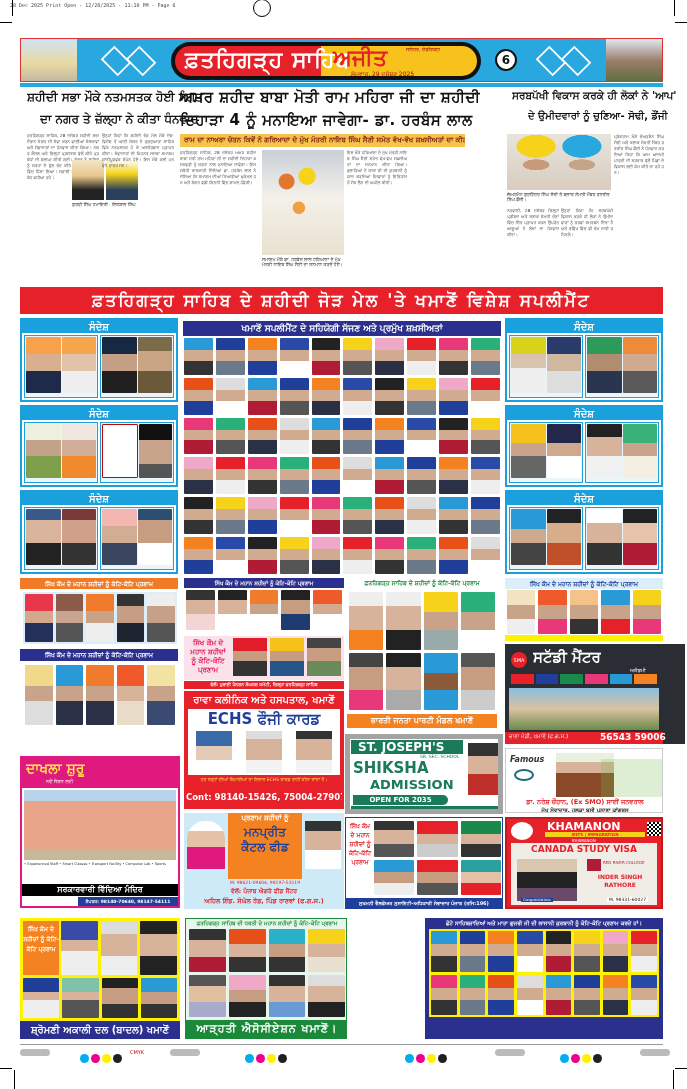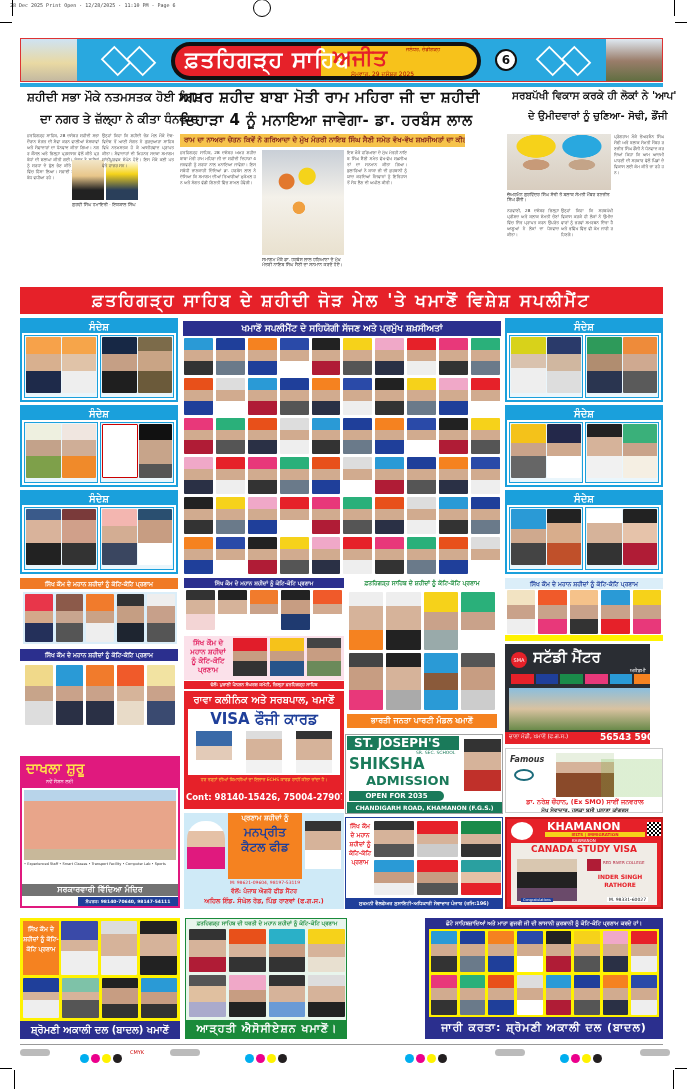--- a/index.html
+++ b/index.html
@@ -273,38 +273,38 @@
 </div>
 <div class="abs ad" style="left:184px;top:636px;width:160px;height:44px;background:#fbe1ea">
   <div class="abs" style="left:3px;top:3px;width:42px;font-size:7px;color:#e0195a;font-weight:bold;text-align:center;line-height:9px">ਸਿੱਖ ਕੌਮ ਦੇ ਮਹਾਨ ਸ਼ਹੀਦਾਂ ਨੂੰ ਕੋਟਿ-ਕੋਟਿ ਪ੍ਰਣਾਮ</div>
   <div class="abs" style="left:49px;top:2px;width:34px;height:38px;background:linear-gradient(#e11d2a 35%,#c79d82 35% 60%,#333 60%)"></div>
   <div class="abs" style="left:86px;top:2px;width:34px;height:38px;background:linear-gradient(#f6c21a 35%,#c79d82 35% 60%,#27548a 60%)"></div>
   <div class="abs" style="left:123px;top:2px;width:34px;height:38px;background:linear-gradient(#444 25%,#c79d82 25% 60%,#6b8a5a 60%)"></div>
 </div>
 <div class="abs strip" style="left:184px;top:681px;width:160px;height:8px;background:#e62129;font-size:4.5px;line-height:8px">ਵੱਲੋਂ: ਪੁਰਾਣੀ ਪੈਨਸ਼ਨ ਸੰਘਰਸ਼ ਕਮੇਟੀ, ਜ਼ਿਲ੍ਹਾ ਫ਼ਤਹਿਗੜ੍ਹ ਸਾਹਿਬ</div>
 
 <div class="abs ad" style="left:184px;top:691px;width:160px;height:118px;background:#e62129">
-  <div class="bigtxt" style="color:#fff;font-size:10px;line-height:17px">ਰਾਵਾ ਕਲੀਨਿਕ ਅਤੇ ਸਰਬਪਾਲ, ਖਮਾਣੋਂ</div>
+  <div class="bigtxt" style="color:#fff;font-size:10px;line-height:17px">ਰਾਵਾ ਕਲੀਨਿਕ ਅਤੇ ਹਸਪਤਾਲ, ਖਮਾਣੋਂ</div>
   <div class="abs" style="left:4px;top:18px;width:152px;height:66px;background:#fff">
-    <div class="bigtxt" style="color:#1f3f9a;font-size:15px;line-height:20px">VISA ਫੌਜੀ ਕਾਰਡ</div>
+    <div class="bigtxt" style="color:#1f3f9a;font-size:15px;line-height:20px">ECHS ਫੌਜੀ ਕਾਰਡ</div>
     <div class="abs" style="left:8px;top:22px;width:36px;height:42px;background:linear-gradient(#3a6aa8 35%,#e3cbb8 35% 70%,#fff 70%)"></div>
     <div class="abs" style="left:58px;top:22px;width:36px;height:42px;background:linear-gradient(#ddd 20%,#d6b39a 20% 70%,#f2f2f2 70%)"></div>
     <div class="abs" style="left:108px;top:22px;width:36px;height:42px;background:linear-gradient(#333 20%,#d6b39a 20% 70%,#f2f2f2 70%)"></div>
   </div>
   <div class="abs" style="left:4px;top:86px;width:152px;font-size:4.5px;color:#ffe14a;text-align:center;line-height:6px">ਹਰ ਤਰ੍ਹਾਂ ਦੀਆਂ ਬਿਮਾਰੀਆਂ ਦਾ ਇਲਾਜ ECHS ਕਾਰਡ ਰਾਹੀਂ ਕੀਤਾ ਜਾਂਦਾ ਹੈ।</div>
   <div class="abs bigtxt" style="left:2px;top:101px;width:156px;color:#fff;font-size:8.5px">Cont: 98140-15426, 75004-27907</div>
 </div>
 
 <div class="abs ad" style="left:20px;top:756px;width:160px;height:152px;background:#fff;border:2px solid #e0197e">
   <div class="abs" style="left:0;top:0;width:156px;height:30px;background:#e0197e"></div>
   <div class="abs bigtxt" style="left:4px;top:2px;color:#ffe14a;font-size:14px">ਦਾਖਲਾ ਸ਼ੁਰੂ</div>
   <div class="abs" style="left:24px;top:20px;color:#fff;font-size:5px">ਨਵੇਂ ਸੈਸ਼ਨ ਲਈ</div>
   <div class="abs" style="left:2px;top:32px;width:152px;height:70px;background:linear-gradient(#b8d4ea 15%,#e8a58a 15% 85%,#c8b89a 85%)"></div>
   <div class="abs" style="left:2px;top:104px;width:152px;height:22px;font-size:3.5px;color:#333;line-height:5px">• Experienced Staff • Smart Classes • Transport Facility • Computer Lab • Sports</div>
-  <div class="abs bigtxt" style="left:0;top:126px;width:156px;height:12px;background:#737373;color:#fff;font-size:8px;line-height:12px">ਸਰਕਾਰਵਾਰੀ ਵਿੱਦਿਆ ਮੰਦਿਰ</div>
+  <div class="abs bigtxt" style="left:0;top:126px;width:156px;height:12px;background:#000000;color:#fff;font-size:8px;line-height:12px">ਸਰਕਾਰਵਾਰੀ ਵਿੱਦਿਆ ਮੰਦਿਰ</div>
   <div class="abs bigtxt" style="left:56px;top:139px;width:100px;height:9px;background:#1f3f9a;color:#fff;font-size:4.5px;line-height:9px">ਸੰਪਰਕ: 98140-70640, 98147-54111</div>
 </div>
 
 <div class="abs ad" style="left:184px;top:813px;width:160px;height:96px;background:#cfeaf7">
   <div class="abs" style="left:44px;top:0;width:74px;height:66px;background:#f58220"></div>
   <div class="abs bigtxt" style="left:44px;top:1px;width:74px;color:#fff;font-size:7px">ਪ੍ਰਣਾਮ ਸ਼ਹੀਦਾਂ ਨੂੰ</div>
   <div class="abs" style="left:46px;top:12px;width:70px;color:#1f3f9a;font-size:12px;font-weight:bold;text-align:center;line-height:15px">ਮਨਪ੍ਰੀਤ ਕੈਟਲ ਫੀਡ</div>
   <div class="abs" style="left:3px;top:8px;width:38px;height:48px;border-radius:18px 18px 0 0;background:linear-gradient(#fff 20%,#e5c1a6 20% 55%,#e0197e 55%)"></div>
   <div class="abs" style="left:121px;top:8px;width:36px;height:48px;background:linear-gradient(#333 20%,#d6b39a 20% 60%,#fff 60%)"></div>
   <div class="abs" style="left:40px;top:67px;width:82px;color:#e62129;font-size:4.5px;text-align:center">M: 98621-09604, 98197-53119</div>
@@ -318,21 +318,21 @@
   <div class="f" style="background:linear-gradient(#eee 25%,#d6b39a 25% 65%,#222 65%)"></div>
   <div class="f" style="background:linear-gradient(#f6d21a 35%,#c9a28a 35% 65%,#9aa 65%)"></div>
   <div class="f" style="background:linear-gradient(#2ab07a 35%,#c9a28a 35% 65%,#fff 65%)"></div>
   <div class="f" style="background:linear-gradient(#444 25%,#c79d82 25% 65%,#e8387a 65%)"></div>
   <div class="f" style="background:linear-gradient(#222 25%,#d6b39a 25% 65%,#aaa 65%)"></div>
   <div class="f" style="background:linear-gradient(#2a9ad6 35%,#8a5a3a 35% 65%,#2a9ad6 65%)"></div>
   <div class="f" style="background:linear-gradient(#555 25%,#c79d82 25% 65%,#ccc 65%)"></div>
 </div>
 <div class="abs strip" style="left:347px;top:714px;width:150px;height:14px;background:#f58220;color:#fff;font-size:8px;line-height:14px">ਭਾਰਤੀ ਜਨਤਾ ਪਾਰਟੀ ਮੰਡਲ ਖਮਾਣੋਂ</div>
 
-<div class="abs ad" style="left:345px;top:734px;width:158px;height:80px;background:#fff;border:1px solid #a3a3a3">
+<div class="abs ad" style="left:345px;top:734px;width:158px;height:80px;background:#fff;border:5px solid #a3a3a3">
   <div class="abs" style="left:1px;top:1px;width:112px;height:14px;background:#1a7a5a"></div>
   <div class="abs bigtxt" style="left:8px;top:1px;color:#fff;font-size:12px">ST. JOSEPH'S</div>
   <div class="abs" style="left:70px;top:15px;color:#1a7a5a;font-size:4.5px">SR. SEC. SCHOOL</div>
   <div class="abs bigtxt" style="left:3px;top:20px;color:#1a7a5a;font-size:15px">SHIKSHA</div>
   <div class="abs bigtxt" style="left:20px;top:38px;color:#1a7a5a;font-size:13px">ADMISSION</div>
   <div class="abs" style="left:118px;top:4px;width:37px;height:52px;background:linear-gradient(#333 25%,#d6b39a 25% 60%,#c0302a 60%)"></div>
   <div class="abs bigtxt" style="left:3px;top:56px;width:95px;height:10px;background:#1a7a5a;color:#fff;font-size:7px;line-height:10px;border-radius:0 6px 6px 0">OPEN FOR 2035</div>
   <div class="abs bigtxt" style="left:1px;top:67px;width:155px;height:11px;background:#1a7a5a;color:#fff;font-size:6px;line-height:11px">CHANDIGARH ROAD, KHAMANON (F.G.S.)</div>
 </div>
 
@@ -352,21 +352,21 @@
 <div class="abs strip" style="left:505px;top:578px;width:158px;height:11px;background:#dbeef9;color:#1f3f9a;font-size:6px;line-height:11px">ਸਿੱਖ ਕੌਮ ਦੇ ਮਹਾਨ ਸ਼ਹੀਦਾਂ ਨੂੰ ਕੋਟਿ-ਕੋਟਿ ਪ੍ਰਣਾਮ</div>
 <div class="abs grid" style="left:507px;top:590px;width:154px;height:44px;grid-template-columns:repeat(5,1fr)">
   <div class="f" style="background:linear-gradient(#f2e3c2 35%,#c9a28a 35% 65%,#eee 65%)"></div>
   <div class="f" style="background:linear-gradient(#f05a2a 35%,#c9a28a 35% 65%,#e8387a 65%)"></div>
   <div class="f" style="background:linear-gradient(#f5c28a 35%,#c9a28a 35% 65%,#333 65%)"></div>
   <div class="f" style="background:linear-gradient(#2a9ad6 35%,#c9a28a 35% 65%,#e62129 65%)"></div>
   <div class="f" style="background:linear-gradient(#f6d21a 35%,#c9a28a 35% 65%,#e8387a 65%)"></div>
 </div>
 <div class="abs" style="left:505px;top:635px;width:158px;height:6px;background:#fff200"></div>
 
-<div class="abs ad" style="left:505px;top:644px;width:145px;height:100px;background:#2a2d33">
+<div class="abs ad" style="left:505px;top:644px;width:180px;height:100px;background:#2a2d33">
   <div class="abs" style="left:6px;top:8px;width:16px;height:16px;border-radius:50%;background:#e62129;font-size:5px;color:#fff;text-align:center;line-height:16px">SMA</div>
   <div class="abs bigtxt" style="left:28px;top:4px;color:#fff;font-size:15px">ਸਟੱਡੀ ਮੈਂਟਰ</div>
   <div class="abs" style="left:125px;top:23px;color:#fff;font-size:5px">ਅਕੈਡਮੀ</div>
   <div class="abs" style="left:6px;top:30px;width:146px;height:10px;display:flex;gap:2px">
     <div style="flex:1;background:#e62129"></div>
       <div style="flex:1;background:#1f3f9a"></div>
       <div style="flex:1;background:#1a8a4a"></div>
       <div style="flex:1;background:#e8387a"></div>
       <div style="flex:1;background:#2a9ad6"></div>
       <div style="flex:1;background:#f58220"></div>
@@ -446,21 +446,20 @@
       <div class="f" style="background: linear-gradient(rgb(230, 33, 41) 32%, rgb(209, 171, 143) 32%, rgb(209, 171, 143) 62%, rgb(238, 238, 238) 62%);"></div>
       <div class="f" style="background: linear-gradient(rgb(232, 56, 122) 32%, rgb(209, 171, 143) 32%, rgb(209, 171, 143) 62%, rgb(51, 51, 51) 62%);"></div>
       <div class="f" style="background: linear-gradient(rgb(42, 176, 122) 32%, rgb(209, 171, 143) 32%, rgb(209, 171, 143) 62%, rgb(106, 122, 138) 62%);"></div>
       <div class="f" style="background: linear-gradient(rgb(232, 80, 26) 32%, rgb(209, 171, 143) 32%, rgb(209, 171, 143) 62%, rgb(31, 63, 154) 62%);"></div>
       <div class="f" style="background: linear-gradient(rgb(221, 221, 221) 32%, rgb(209, 171, 143) 32%, rgb(209, 171, 143) 62%, rgb(255, 255, 255) 62%);"></div>
       <div class="f" style="background: linear-gradient(rgb(42, 154, 214) 32%, rgb(209, 171, 143) 32%, rgb(209, 171, 143) 62%, rgb(176, 28, 54) 62%);"></div>
       <div class="f" style="background: linear-gradient(rgb(31, 63, 154) 32%, rgb(209, 171, 143) 32%, rgb(209, 171, 143) 62%, rgb(85, 85, 85) 62%);"></div>
       <div class="f" style="background: linear-gradient(rgb(245, 130, 32) 32%, rgb(209, 171, 143) 32%, rgb(209, 171, 143) 62%, rgb(42, 48, 69) 62%);"></div>
       <div class="f" style="background: linear-gradient(rgb(42, 74, 168) 32%, rgb(209, 171, 143) 32%, rgb(209, 171, 143) 62%, rgb(238, 238, 238) 62%);"></div>
     </div>
-  <div class="abs bigtxt" style="left:0;top:101px;width:238px;height:18px;color:#fff;font-size:11px;line-height:18px;letter-spacing:1px">ਜਾਰੀ ਕਰਤਾ: ਸ਼੍ਰੋਮਣੀ ਅਕਾਲੀ ਦਲ (ਬਾਦਲ)</div>
 </div>
 
 <div class="abs" style="left:20px;top:1044px;width:643px;height:1px;background:#999"></div>
 <div class="abs" style="left:20px;top:1049px;width:30px;height:7px;border-radius:4px;background:#bbb"></div>
 <div class="abs cmyk" id="cmyk1" style="left:80px;top:1048px"><span style="background: rgb(0, 174, 239);"></span><span style="background: rgb(236, 0, 140);"></span><span style="background: rgb(255, 242, 0);"></span><span style="background: rgb(35, 31, 32);"></span></div>
 <div class="abs" style="left:130px;top:1049px;font-size:5px;color:#c00">CMYK</div>
 <div class="abs cmyk" id="cmyk2" style="left:245px;top:1048px"><span style="background: rgb(0, 174, 239);"></span><span style="background: rgb(236, 0, 140);"></span><span style="background: rgb(255, 242, 0);"></span><span style="background: rgb(35, 31, 32);"></span></div>
 <div class="abs" style="left:170px;top:1049px;width:30px;height:7px;border-radius:4px;background:#bbb"></div>
 <div class="abs cmyk" id="cmyk3" style="left:405px;top:1048px"><span style="background: rgb(0, 174, 239);"></span><span style="background: rgb(236, 0, 140);"></span><span style="background: rgb(255, 242, 0);"></span><span style="background: rgb(35, 31, 32);"></span></div>
 <div class="abs" style="left:495px;top:1049px;width:30px;height:7px;border-radius:4px;background:#bbb"></div>

